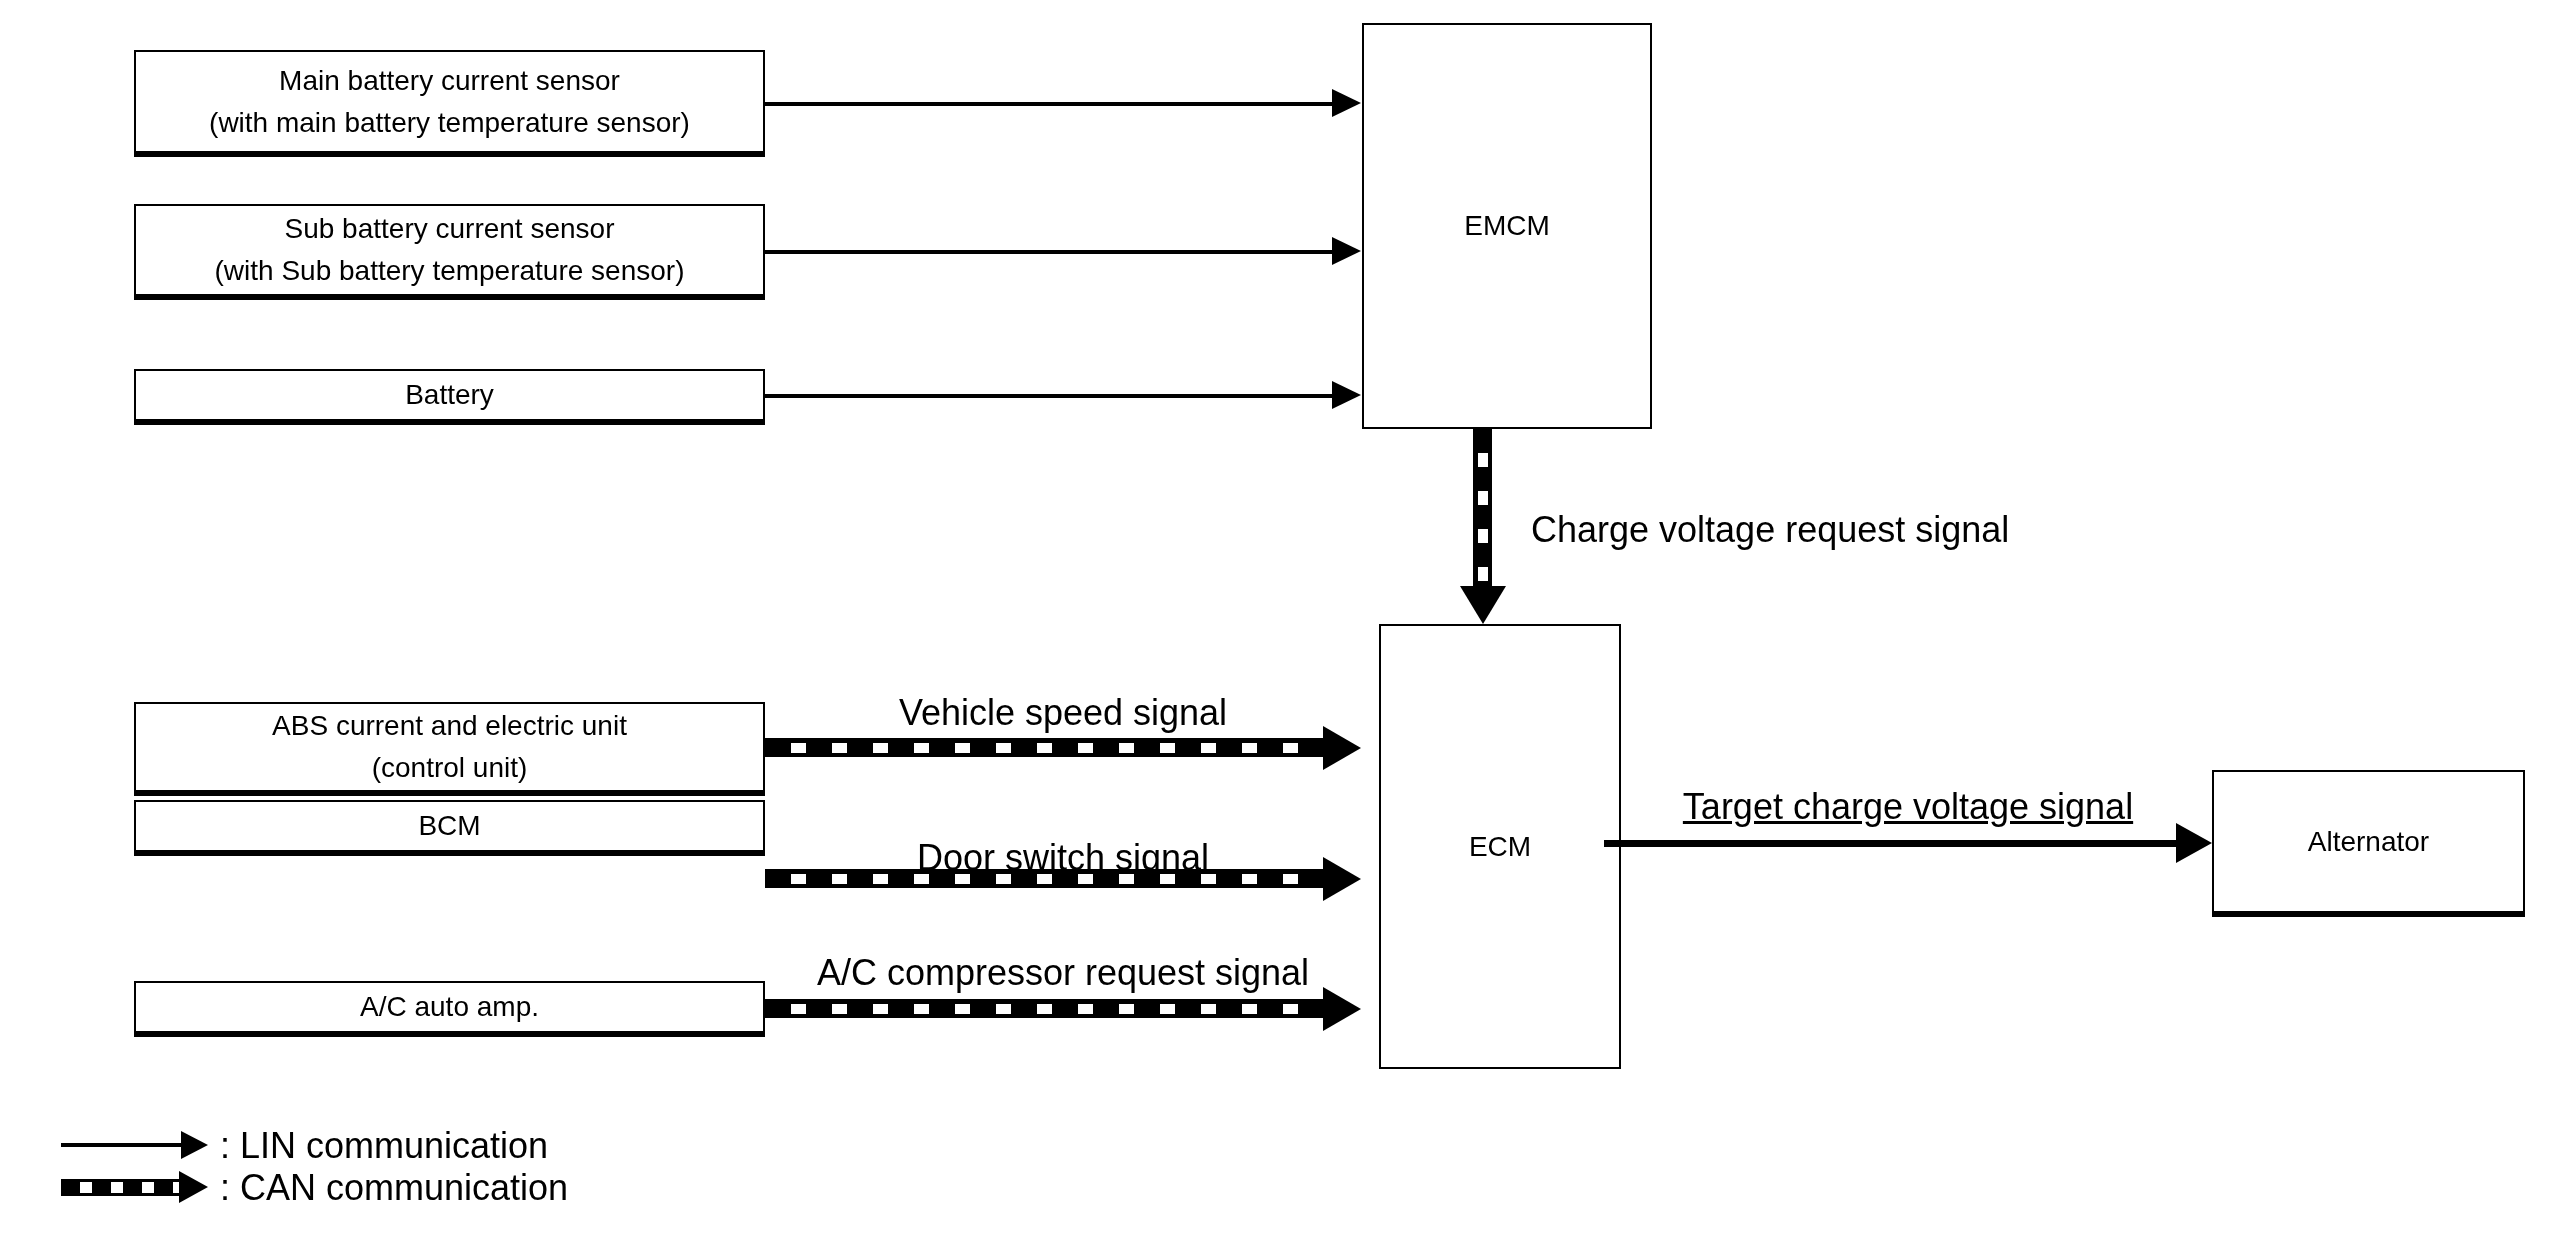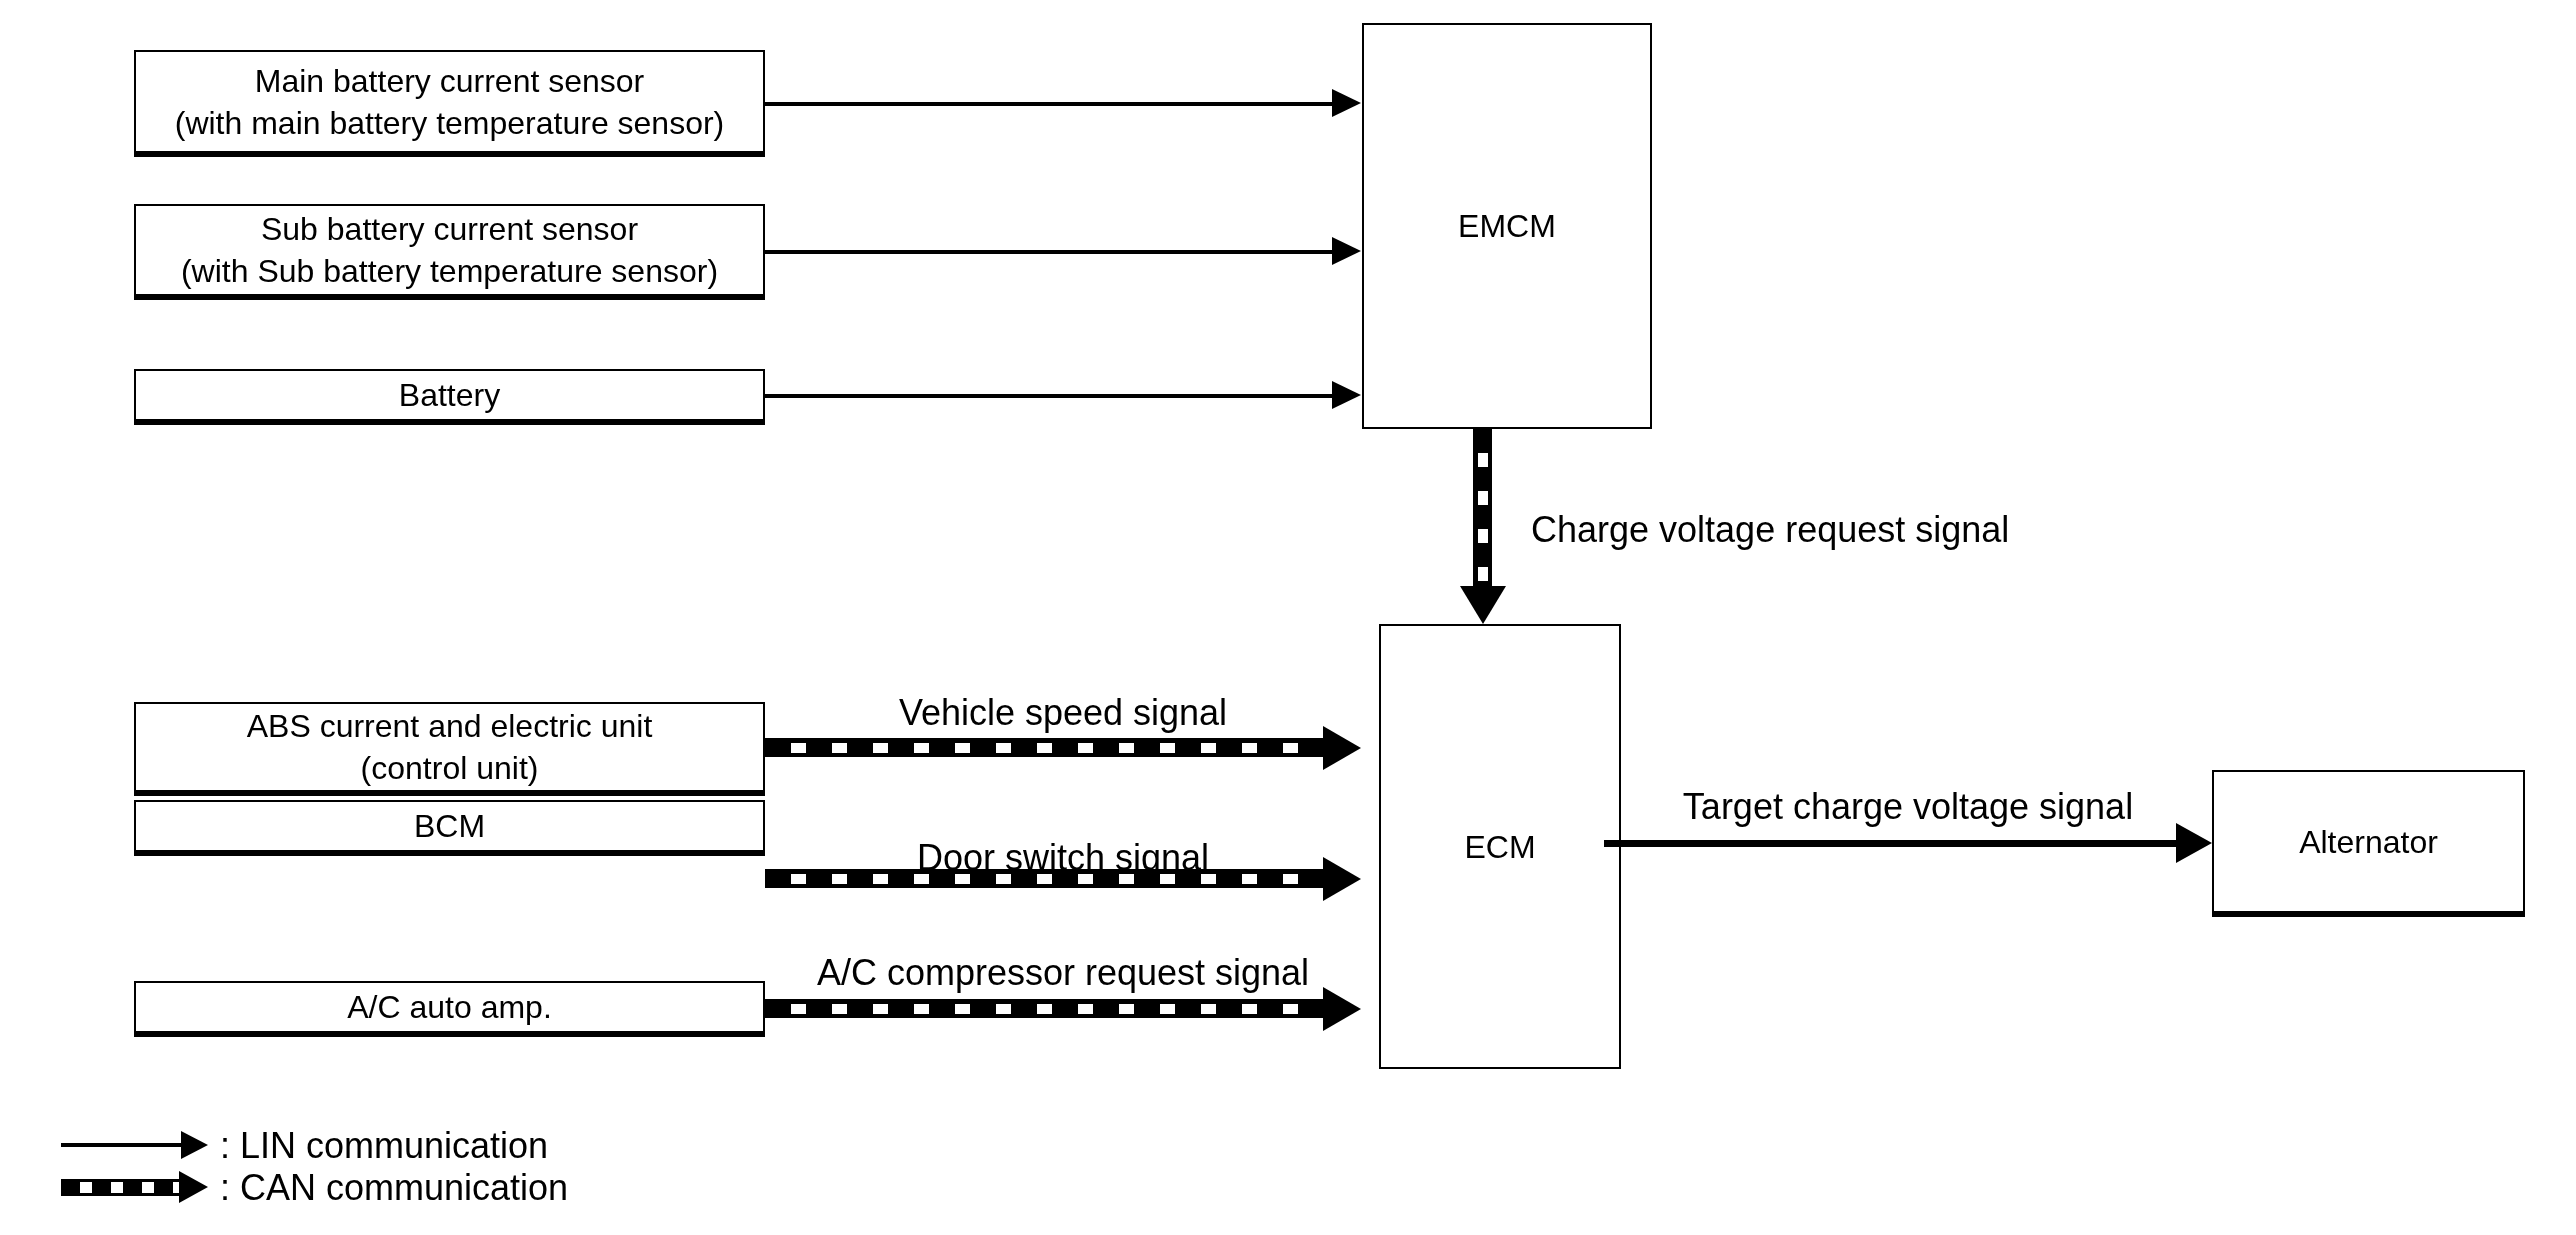--- a/index.html
+++ b/index.html
@@ -6,21 +6,21 @@
   #canvas {
     position:relative; width:2576px; height:1235px; background:#ffffff; overflow:hidden;
     font-family:"Liberation Sans","DejaVu Sans",sans-serif; color:#000;
   }
   .box {
     position:absolute; background:#fff; border:2.6px solid #000; box-sizing:border-box;
     display:flex; flex-direction:column; align-items:center; justify-content:center;
     text-align:center;
   }
   .box.shadow { border-bottom-width:6.4px; }
-  .txt { font-size:32px; line-height:42px; white-space:nowrap; }
+  .txt { font-size:28px; line-height:42px; white-space:nowrap; }
   .label { position:absolute; font-size:36px; line-height:40px; white-space:nowrap; }
   .label.centered { text-align:center; }
 
   
   .lin-arrow { position:absolute; }
   .lin-line { position:absolute; background:#000; }
   .head-right { position:absolute; width:0; height:0; }
 
   
   .can-bar-h { position:absolute; background:#000; }
@@ -117,21 +117,21 @@
   </div>
 
   <div class="label centered" style="left:765px; top:953px; width:596px;">A/C compressor request signal</div>
   <div class="lin-arrow" style="left:765px; top:987px; width:596px; height:43px;">
     <div class="can-bar-h" style="left:0; right:37px; top:12px; height:19px;">
       <div class="can-dashes-h"></div>
     </div>
     <div class="head-right" style="right:0; top:0; border-top:22px solid transparent; border-bottom:22px solid transparent; border-left:38px solid #000;"></div>
   </div>
 
-  <div class="label centered" style="left:1604px; top:787px; width:608px;">Target charge voltage signal</div>
+  <div class="label centered" style="left:1604px; top:787px; width:608px;text-decoration:underline;">Target charge voltage signal</div>
   <div class="lin-arrow" style="left:1604px; top:823px; width:608px; height:41px;">
     <div class="lin-line" style="left:0; right:34px; top:16.6px; height:7.7px;"></div>
     <div class="head-right" style="right:0; top:0; border-top:20.4px solid transparent; border-bottom:20.4px solid transparent; border-left:36px solid #000;"></div>
   </div>
 
   <div class="box shadow" style="left:2212px; top:770px; width:313px; height:147px;">
     <div class="txt">Alternator</div>
   </div>
 
   <div class="legend-sample" style="left:61px; top:1131px; width:147px; height:28px;">

